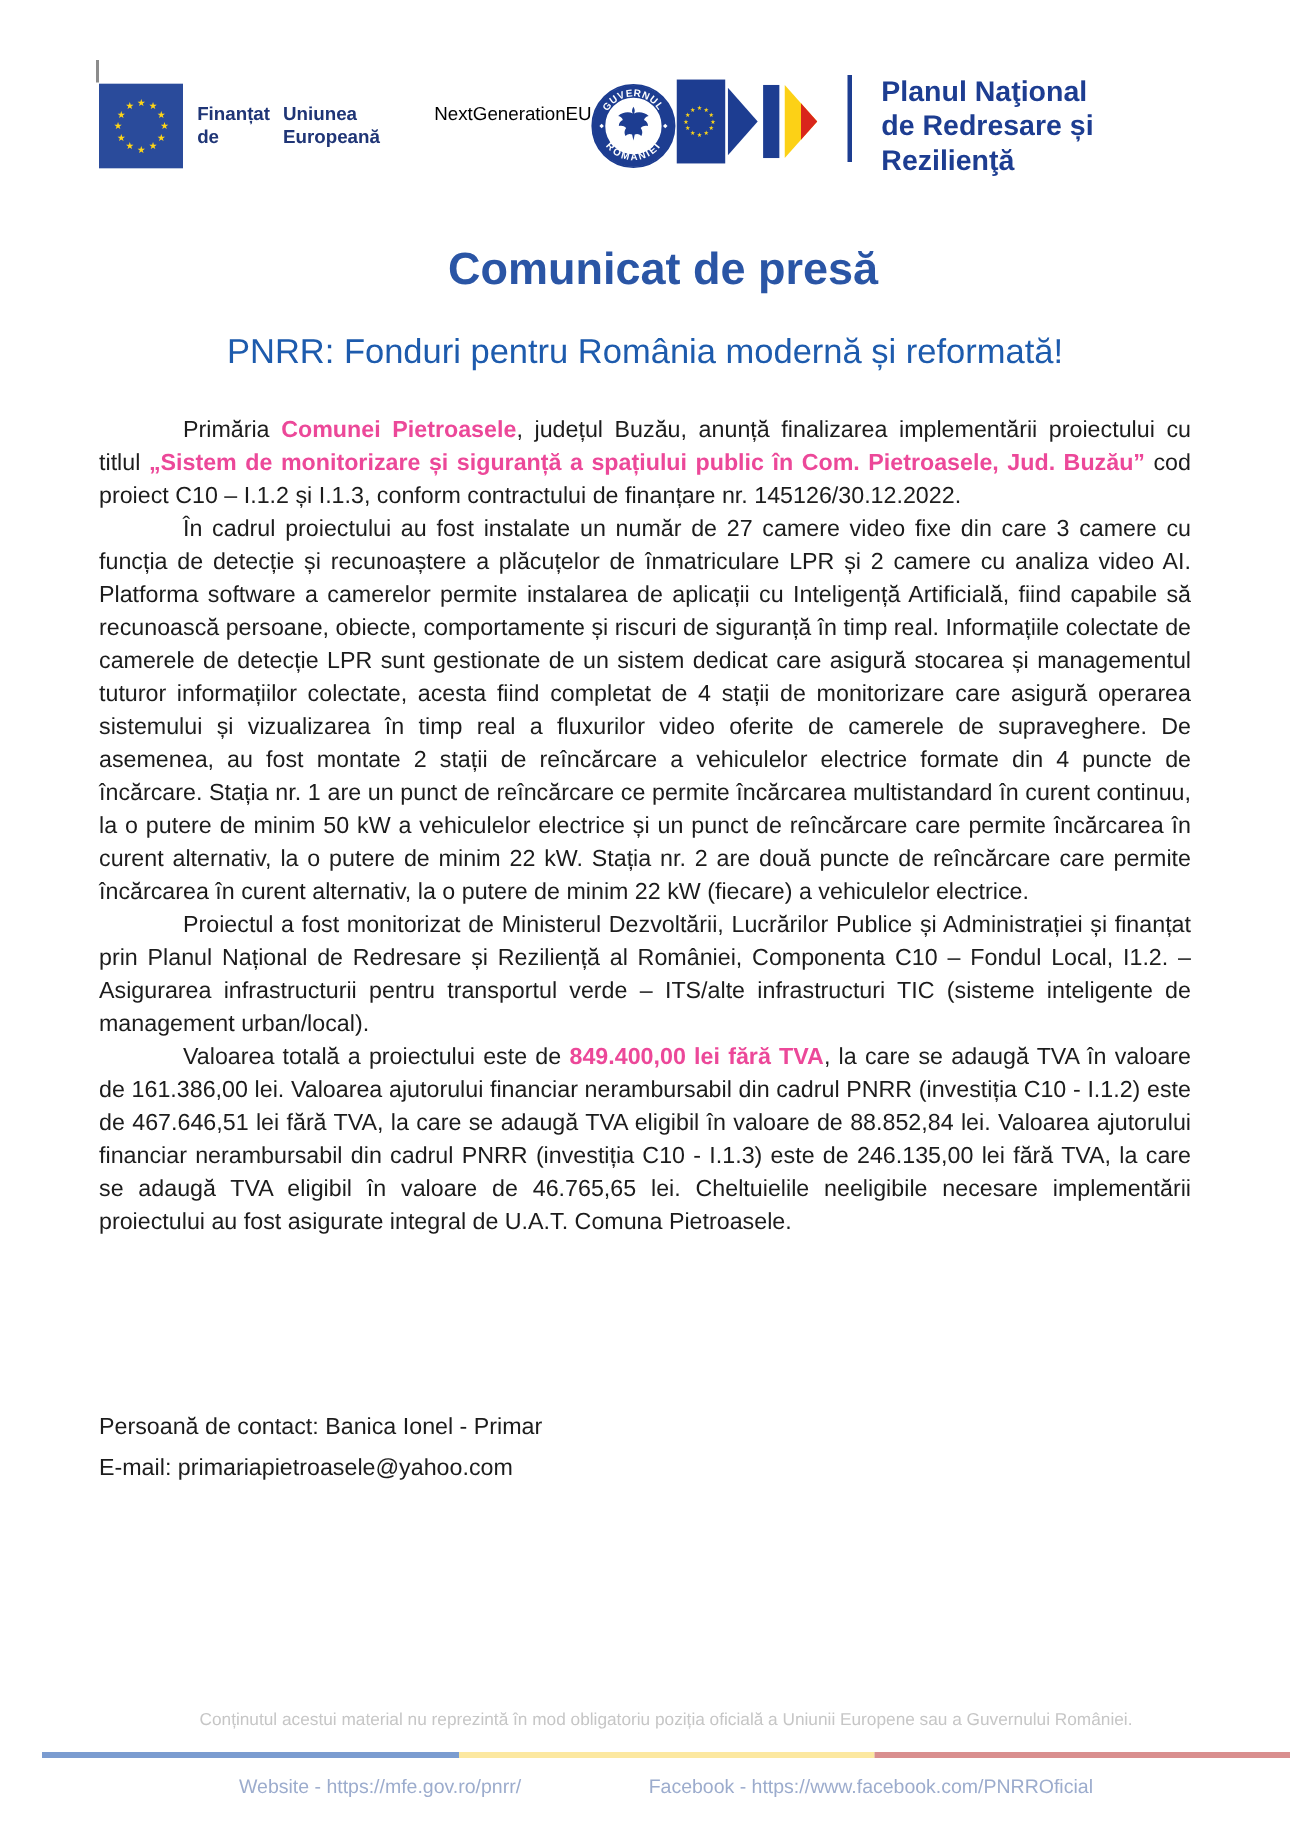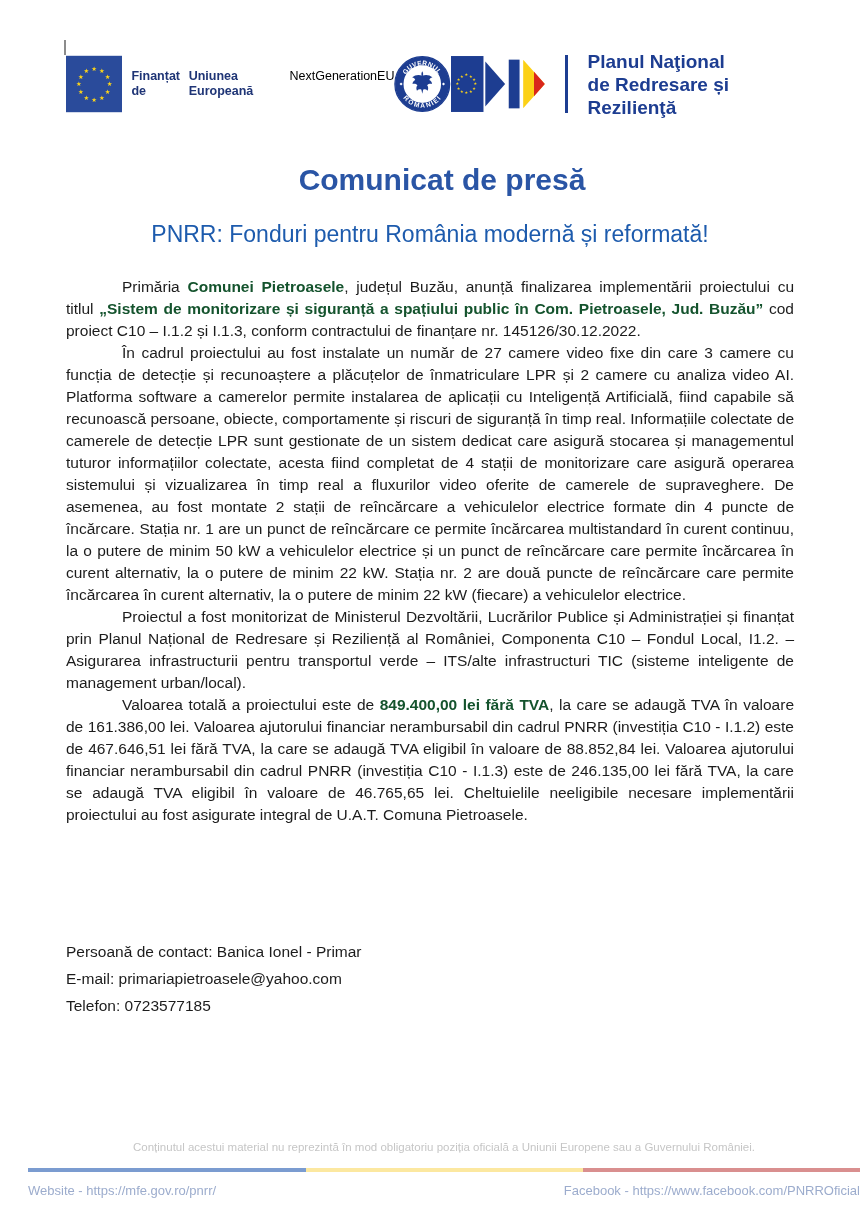--- a/index.html
+++ b/index.html
@@ -24,21 +24,21 @@
   .logo-header {
     position: absolute;
     top: 52px; left: 66px; right: 60px; height: 64px;
     display: flex; align-items: center; justify-content: space-between;
   }
   .eu-logo { display: flex; align-items: center; gap: 9px; }
   .eu-logo-text { display: flex; flex-direction: row; justify-content: center; }
   .eu-logo-text .l-bold { font-weight: bold; color: #1f3576; font-size: 12.5px; line-height: 15px; }
   .eu-logo-text .l-gray { color: #000000; font-size: 12.5px; line-height: 15px; }
 
-  .pnrr-logo { display: flex; align-items: center; gap: 20px; }
+  .pnrr-logo { display: flex; gap: 20px; }
   .pnrr-divider { width: 3px; height: 58px; background: #1d3d91; }
   .pnrr-text { font-weight: bold; color: #1d3d91; font-size: 19px; line-height: 23px; letter-spacing: 0; }
 
   
   .doc-title {
     position: absolute; top: 163px; left: 0; right: 0;
     margin: 0; text-align: center;
     font-size: 30px; font-weight: bold; color: #2a55a5; padding-left: 24px;
   }
   .doc-subtitle {
@@ -47,21 +47,21 @@
     font-size: 23px; font-weight: normal; color: #1d5bad;
   }
 
   
   .body-text {
     position: absolute; top: 276px; left: 66px; right: 66px;
     text-align: justify;
     font-size: 15.5px; line-height: 22px; color: #1c1c1c;
   }
   .body-text p { margin: 0; text-indent: 56px; }
-  .hl-blue { color: #14532d; font-weight: bold; }
+  .hl-blue { color: #ec4899; font-weight: bold; }
 
   .contact-block {
     position: absolute; top: 938px; left: 66px; right: 66px;
     font-size: 15.5px; line-height: 27px; color: #1c1c1c;
   }
   .contact-block p { margin: 0; }
 
   
   .footer { position: absolute; left: 0; right: 0; bottom: 0; margin-left: 28px; }
   .disclaimer {
@@ -73,21 +73,21 @@
   .tricolor .seg-blue   { width: 33.4%; background: #7b9cd0; }
   .tricolor .seg-yellow { width: 33.3%; background: #fce8a0; }
   .tricolor .seg-red    { width: 33.3%; background: #d98f8f; }
   .footer-tagline {
     margin: 9px 0 0 0;
     text-align: center;
     font-size: 20px; font-weight: bold; color: #8396bf;
   }
   .footer-links {
     margin: 11px 0 18px 0;
-    display: flex; justify-content: space-between; gap: 85px;
+    display: flex; justify-content: center; gap: 85px;
     font-size: 13px; color: #9caccd;
   }
 </style>
 </head>
 <body>
 
 <div class="page">
 
   <div class="cursor-mark"></div>
 
@@ -172,21 +172,20 @@
   <main class="body-text">
     <p><span>Primăria </span><span class="hl-blue">Comunei Pietroasele</span><span>, județul Buzău, anunță finalizarea implementării proiectului cu titlul </span><span class="hl-blue">„Sistem de monitorizare și siguranță a spațiului public în Com. Pietroasele, Jud. Buzău”</span><span> cod proiect C10 – I.1.2 și I.1.3, conform contractului de finanțare nr. 145126/30.12.2022.</span></p>
     <p>În cadrul proiectului au fost instalate un număr de 27 camere video fixe din care 3 camere cu funcția de detecție și recunoaștere a plăcuțelor de înmatriculare LPR și 2 camere cu analiza video AI. Platforma software a camerelor permite instalarea de aplicații cu Inteligență Artificială, fiind capabile să recunoască persoane, obiecte, comportamente și riscuri de siguranță în timp real. Informațiile colectate de camerele de detecție LPR sunt gestionate de un sistem dedicat care asigură stocarea și managementul tuturor informațiilor colectate, acesta fiind completat de 4 stații de monitorizare care asigură operarea sistemului și vizualizarea în timp real a fluxurilor video oferite de camerele de supraveghere. De asemenea, au fost montate 2 stații de reîncărcare a vehiculelor electrice formate din 4 puncte de încărcare. Stația nr. 1 are un punct de reîncărcare ce permite încărcarea multistandard în curent continuu, la o putere de minim 50 kW a vehiculelor electrice și un punct de reîncărcare care permite încărcarea în curent alternativ, la o putere de minim 22 kW. Stația nr. 2 are două puncte de reîncărcare care permite încărcarea în curent alternativ, la o putere de minim 22 kW (fiecare) a vehiculelor electrice.</p>
     <p>Proiectul a fost monitorizat de Ministerul Dezvoltării, Lucrărilor Publice și Administrației și finanțat prin Planul Național de Redresare și Reziliență al României, Componenta C10 – Fondul Local, I1.2. – Asigurarea infrastructurii pentru transportul verde – ITS/alte infrastructuri TIC (sisteme inteligente de management urban/local).</p>
     <p><span>Valoarea totală a proiectului este de </span><span class="hl-blue">849.400,00 lei fără TVA</span><span>, la care se adaugă TVA în valoare de 161.386,00 lei. Valoarea ajutorului financiar nerambursabil din cadrul PNRR (investiția C10 - I.1.2) este de 467.646,51 lei fără TVA, la care se adaugă TVA eligibil în valoare de 88.852,84 lei. Valoarea ajutorului financiar nerambursabil din cadrul PNRR (investiția C10 - I.1.3) este de 246.135,00 lei fără TVA, la care se adaugă TVA eligibil în valoare de 46.765,65 lei. Cheltuielile neeligibile necesare implementării proiectului au fost asigurate integral de U.A.T. Comuna Pietroasele.</span></p>
   </main>
 
   <section class="contact-block">
     <p>Persoană de contact: Banica Ionel - Primar</p>
     <p>E-mail: primariapietroasele@yahoo.com</p>
-    <p>Telefon: 0723577185</p>
   </section>
 
   <footer class="footer">
     <p class="disclaimer">Conținutul acestui material nu reprezintă în mod obligatoriu poziția oficială a Uniunii Europene sau a Guvernului României.</p>
     <div class="tricolor">
       <div class="seg-blue"></div>
       <div class="seg-yellow"></div>
       <div class="seg-red"></div>
     </div>
     <div class="footer-links">

